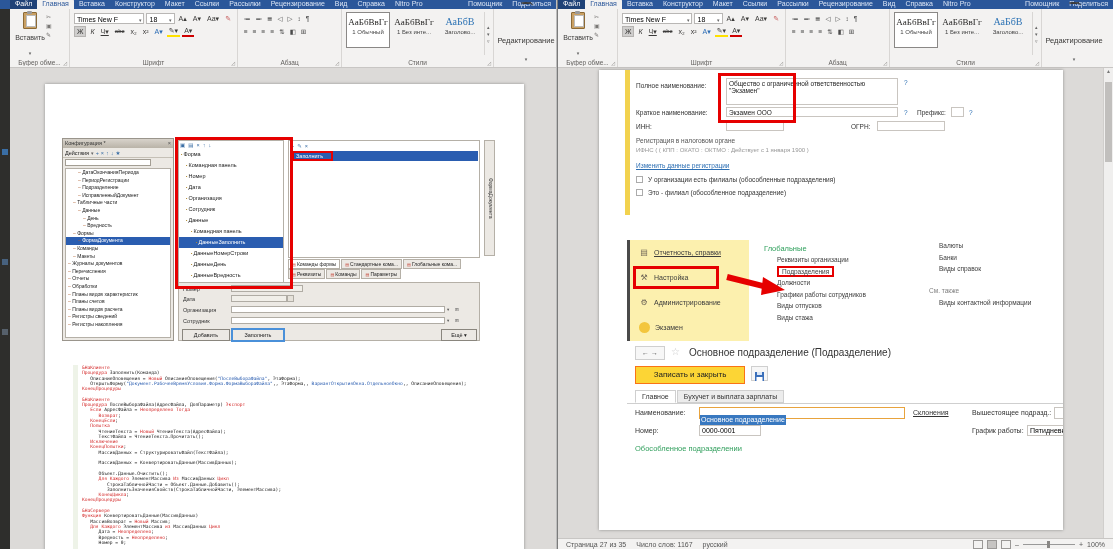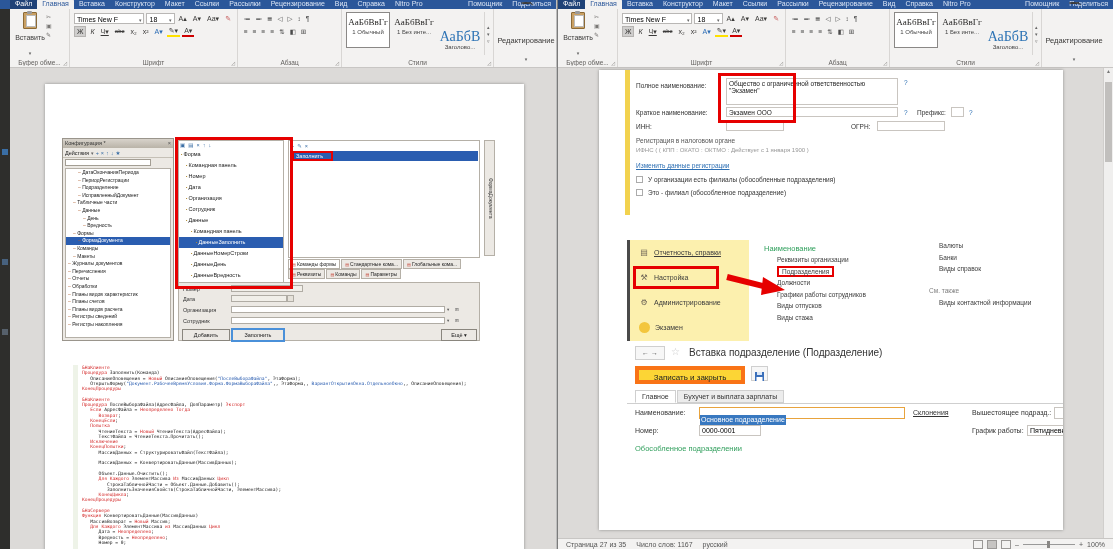--- a/index.html
+++ b/index.html
@@ -44,21 +44,21 @@
   .ib.fc{border-bottom:2px solid #d00000;height:9px;line-height:9px;}
   .ib.clr{color:#c65a5a;}
   .g-para{width:104px;}
   .prow{display:flex;align-items:center;gap:1px;height:13px;}
   .pib{font-size:6.5px;color:#4a4a4a;padding:0 2px;line-height:11px;}
   .g-styles{width:152px;display:flex;gap:2px;}
   .scards{display:flex;gap:2px;}
   .scard{width:44px;height:36px;text-align:center;padding-top:2px;box-sizing:border-box;border:1px solid transparent;}
   .scard.cur{border:1px solid #8a8886;background:#fff;}
   .sprev{display:block;font-family:"Liberation Serif",serif;font-size:9px;color:#252423;line-height:14px;}
-  .scard.head .sprev{color:#2e74b5;font-size:14px;margin-top:15px;}
+  .scard.head .sprev{color:#2e74b5;font-size:10px;}
   .sname{display:block;font-size:6px;color:#444;}
   .sscroll{display:flex;flex-direction:column;justify-content:center;gap:1px;border-left:1px solid #d8d6d4;padding-left:2px;}
   .sarr{font-size:5px;color:#666;line-height:6px;}
   .g-edit{width:64px;text-align:center;display:flex;flex-direction:column;align-items:center;justify-content:center;gap:2px;border-right:none;}
   .mag{width:8px;height:8px;border:1.4px solid #3b3a39;border-radius:50%;position:relative;display:inline-block;}
   .mag::after{content:"";position:absolute;width:4px;height:1.4px;background:#3b3a39;transform:rotate(45deg);right:-3px;bottom:-1px;}
   .editlbl{font-size:7.5px;color:#3b3a39;margin-top:30px;}
   
   .docarea{position:absolute;top:68px;left:0;right:0;bottom:0;background:#dcdad8;}
   #winR .docarea{bottom:11px;}
@@ -129,21 +129,21 @@
   .mhead{position:absolute;left:137px;top:4px;font-size:7.5px;color:#2fa05c;}
   .mcol1{position:absolute;left:150px;top:16px;display:flex;flex-direction:column;gap:4.6px;font-size:6.5px;color:#3c3c3c;align-items:flex-start;}
   .mlink.boxed2{border:2.5px solid #e60000;padding:0 3px;margin:-2px 0;}
   .mcol2{position:absolute;left:312px;top:2px;display:flex;flex-direction:column;gap:4.6px;font-size:6.5px;color:#3c3c3c;}
   .msee{position:absolute;left:302px;top:47px;font-size:6.5px;color:#808080;}
   .mcol2b{position:absolute;left:312px;top:59px;display:flex;flex-direction:column;font-size:6.5px;color:#3c3c3c;}
   .sform{position:absolute;left:28px;top:274px;width:436px;height:112px;}
   .navb{position:absolute;left:8px;top:2px;width:28px;height:12px;border:1px solid #cfcfcf;background:#f7f7f7;font-size:7px;text-align:center;line-height:12px;color:#555;}
   .star{position:absolute;left:44px;top:2px;font-size:10px;color:#c9c9c9;}
   .sftitle{position:absolute;left:62px;top:3px;font-size:10px;color:#333;white-space:nowrap;}
-  .ybtn{position:absolute;left:8px;top:22px;width:110px;height:18px;background:#fcd535;border:4px solid #f97316;font-size:8px;text-align:center;line-height:15px;color:#222;box-sizing:border-box;}
+  .ybtn{position:absolute;left:8px;top:22px;width:110px;height:18px;background:#fcd535;border:1px solid #f97316;font-size:8px;text-align:center;line-height:15px;color:#222;box-sizing:border-box;}
   .savebtn{position:absolute;left:124px;top:22px;width:17px;height:15px;border:1px solid #cfcfcf;background:#f7f7f7;text-align:center;box-sizing:border-box;}
   .sftabs{position:absolute;left:8px;top:46px;display:flex;gap:1px;z-index:2;}
   .sftab{font-size:7px;padding:2px 6px;border:1px solid #cfcfcf;background:#ececec;color:#333;white-space:nowrap;}
   .sftab.cur{background:#fff;border-bottom-color:#fff;}
   .tabline{position:absolute;left:0;top:59px;right:0;border-top:1px solid #cfcfcf;}
   .ninp{position:absolute;left:72px;top:63px;width:206px;height:12px;border:1px solid #e8a33d;background:#fff;box-sizing:border-box;}
   .nval{font-size:7px;background:#3878c0;color:#fff;padding:0 1px;line-height:10px;display:inline-block;}
   .sflab{position:absolute;font-size:7px;color:#333;white-space:nowrap;}
   .sfin{position:absolute;border:1px solid #c9c5c0;background:#fff;font-size:7px;padding:1px 2px;box-sizing:border-box;white-space:nowrap;overflow:hidden;}
   .greenlink{position:absolute;left:8px;top:100px;font-size:7.5px;color:#2f9e5b;}
@@ -638,21 +638,21 @@
 
               <div class="mitem circ">
                 <span class="micon">●</span>
                 <span class="mlbl">Экзамен</span>
               </div>
             </div>
           <svg class="marrow" width="64" height="24" viewBox="0 0 64 24">
             <line x1="2" y1="4" x2="42" y2="14" stroke="#e60000" stroke-width="6"></line>
             <polygon points="38,4 60,17 36,22" fill="#e60000"></polygon>
           </svg>
-          <div class="mhead">Наименование</div>
+          <div class="mhead">Глобальные</div>
           <div class="mcol1">
 
           <span class="mlink">Реквизиты организации</span>
               <span class="mlink boxed2">Подразделения</span>
               <span class="mlink">Должности</span>
               <span class="mlink">Графики работы сотрудников</span>
               <span class="mlink">Виды отпусков</span>
               <span class="mlink">Виды стажа</span>
             </div>
           <div class="mcol2">
@@ -664,21 +664,21 @@
           <div class="msee">См. также</div>
           <div class="mcol2b">
 
           <span class="mlink">Виды контактной информации</span>
             </div>
         </div>
 
         <div class="sform">
           <span class="navb">← →</span>
           <span class="star">☆</span>
-          <span class="sftitle">Вставка подразделение (Подразделение)</span>
+          <span class="sftitle">Основное подразделение (Подразделение)</span>
           <span class="ybtn">Записать и закрыть</span>
           <span class="savebtn">
             <svg width="9" height="9" viewBox="0 0 9 9">
                 <rect x="0" y="0" width="9" height="9" fill="#3b6fba"></rect>
                 <rect x="2" y="0" width="5" height="3" fill="#dce8f7"></rect>
                 <rect x="1.5" y="5" width="6" height="4" fill="#fff"></rect>
               </svg>
           </span>
           <div class="sftabs">
 

